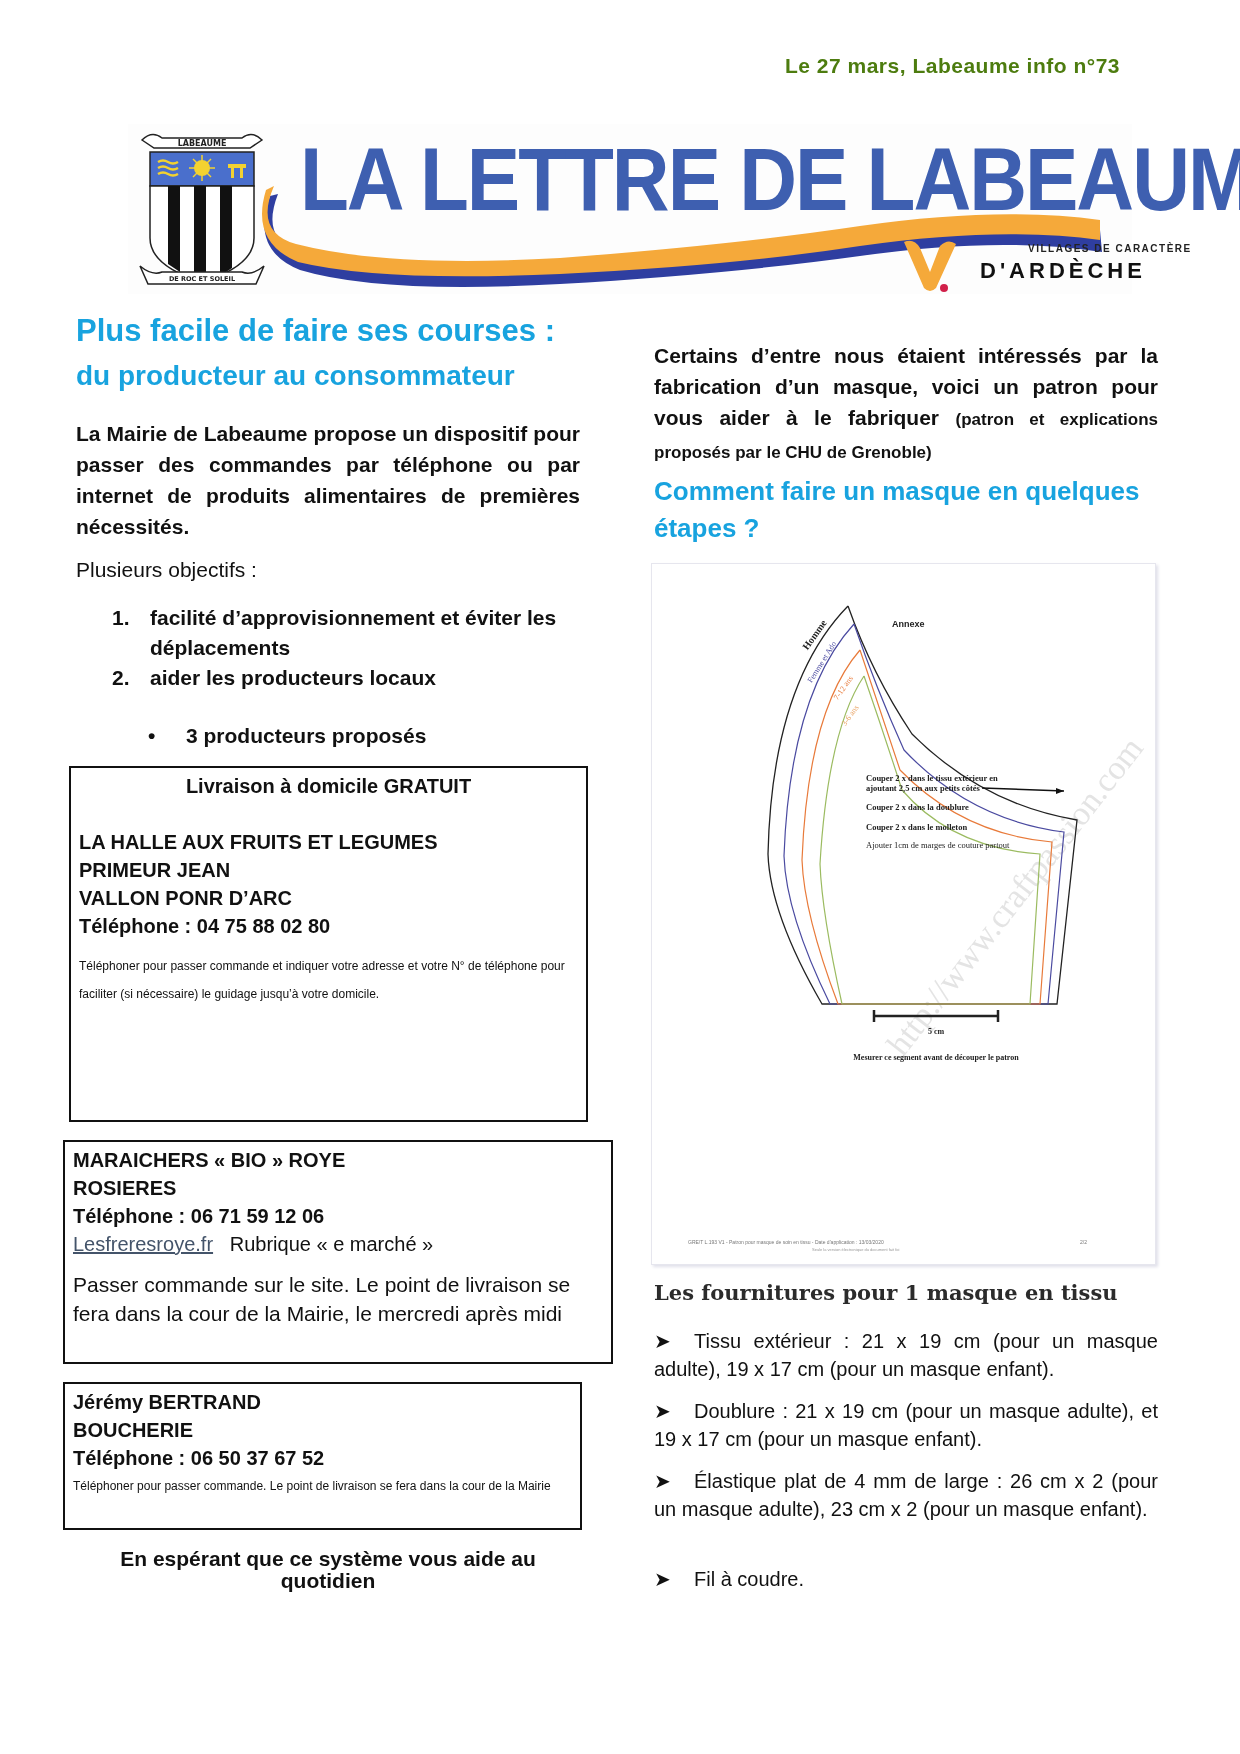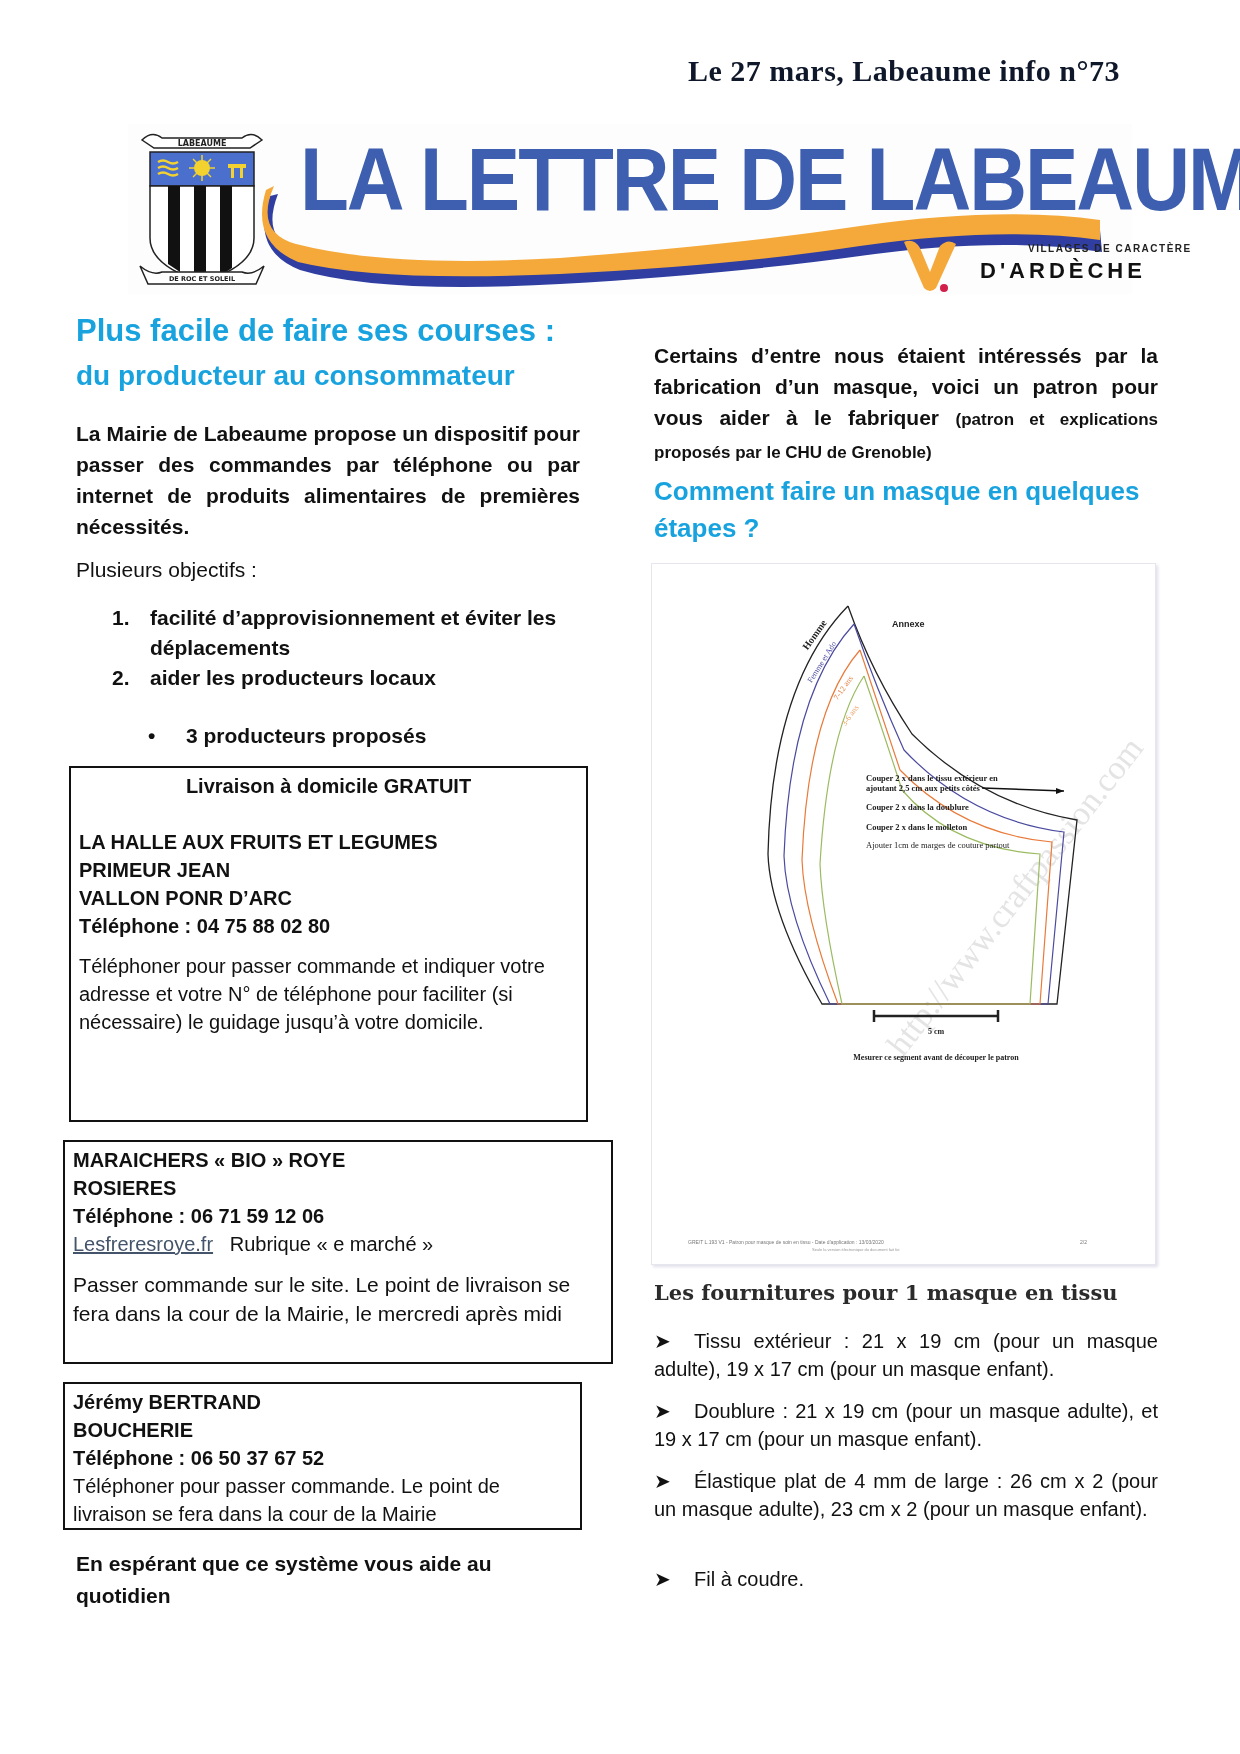--- a/index.html
+++ b/index.html
@@ -2,22 +2,22 @@
 <html><head>
 <meta charset="utf-8">
 <style>
   html, body { margin: 0; padding: 0; background: #ffffff; }
   body { width: 1240px; height: 1754px; position: relative; overflow: hidden;
          font-family: "Liberation Sans", sans-serif; color: #111; }
   .abs { position: absolute; }
 
   
   .issue-line { left: 640px; top: 54px; width: 480px; text-align: right;
-    font-family: Liberation Serif, serif; font-weight: bold; font-size: 30px;
-    color: #0f172a; letter-spacing: 0.5px; }
+    font-family: Liberation Sans, sans-serif; font-weight: bold; font-size: 21px;
+    color: #4d7c0f; letter-spacing: 0.5px; }
 
   
   .banner { left: 128px; top: 124px; width: 1004px; height: 170px; background: #fdfdfd; }
   .banner-title { left: 300px; top: 128px; font-family: "Liberation Sans", sans-serif;
     font-weight: bold; font-size: 80px; color: #3e5fb0; letter-spacing: -2px;
     transform: scaleY(1.12); transform-origin: top left; white-space: nowrap; }
   .v-tag1 { left: 1028px; top: 243px; font-family: "Liberation Sans", sans-serif; font-weight: bold;
     font-size: 10px; letter-spacing: 1.5px; color: #222; }
   .v-tag2 { left: 980px; top: 258px; font-family: "Liberation Sans", sans-serif; font-weight: bold;
     font-size: 22px; letter-spacing: 4px; color: #111; }
@@ -42,23 +42,23 @@
     font-size: 20px; line-height: 28px; }
   .box b { font-weight: bold; }
   .box1 { left: 69px; top: 766px; width: 519px; height: 356px; }
   .box2 { left: 63px; top: 1140px; width: 550px; height: 224px; }
   .box3 { left: 63px; top: 1382px; width: 519px; height: 148px; }
   .center { text-align: center; }
   .link { color: #1a5fb4; text-decoration: underline; }
   .link-gray { color: #44546a; text-decoration: underline; }
   .gap { height: 28px; }
   .gap-s { height: 12px; }
-  .norm { font-size: 20px; line-height: 28px; }
-
-  .closing { top: 1548px; font-weight: bold; font-size: 21px; line-height: 32px; }
+  .norm { font-size: 12px; line-height: 28px; }
+
+  .closing { top: 1548px; font-weight: bold; font-size: 21px; line-height: 22px; text-align: center; }
 
   
   .rintro { top: 340px; }
   .rintro .small { font-size: 17px; }
   .h3 { top: 473px; font-size: 26px; line-height: 37px; }
 
   .pattern { left: 651px; top: 563px; width: 503px; height: 700px; background: #fff;
     border: 1px solid #e6e6ee; box-shadow: 2px 2px 3px #e0e0ea; }
 
   .supplies-title { top: 1280px; font-family: "DejaVu Serif", serif; font-weight: bold;

